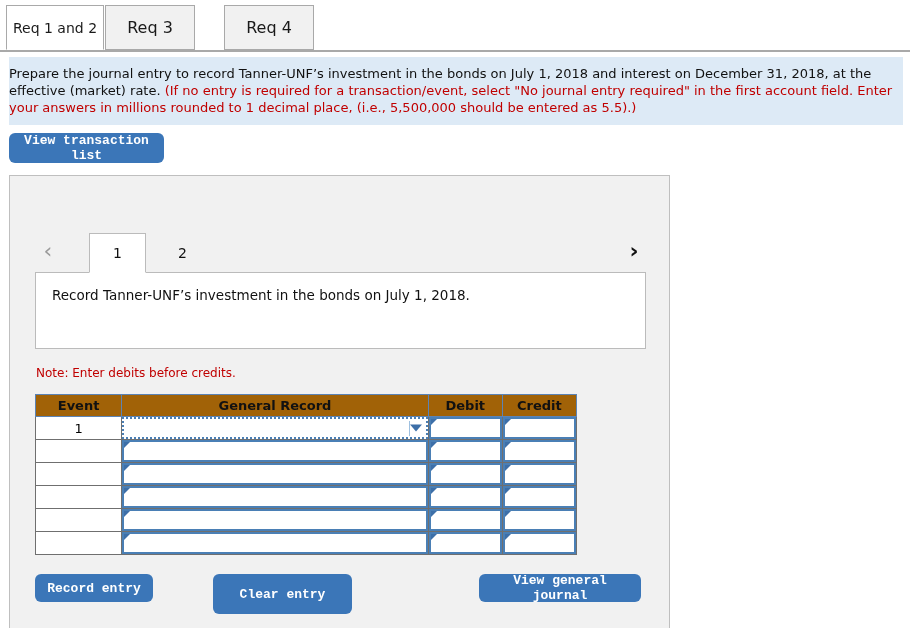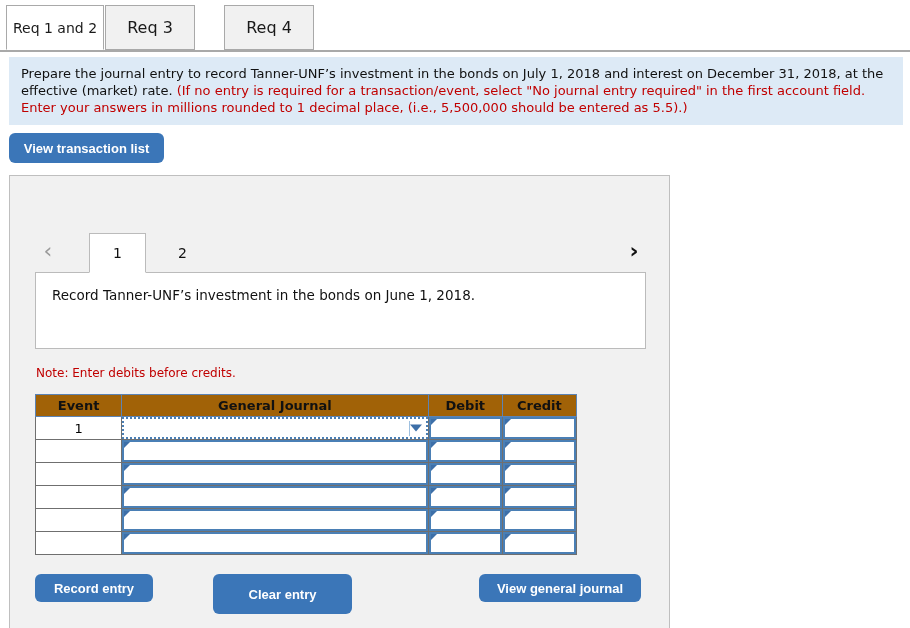--- a/index.html
+++ b/index.html
@@ -57,40 +57,40 @@
   .tab-1 { left: 105px; width: 90px; }
   .tab-2 { left: 200px; width: 90px; margin-left: 24px; }
 
   
   .instructions {
     position: absolute;
     left: 9px; top: 57px;
     width: 894px;
     box-sizing: border-box;
     background: #ddeaf6;
-    padding: 8px 10px 9px 12px;
+    padding: 8px 10px 9px 0;
     line-height: 17px;
     font-size: 13px;
     color: #111111;
   }
   .instructions .red { color: #c00000; }
 
   
   .btn {
     display: inline-flex;
     align-items: center;
     justify-content: center;
     background: #3b76b8;
     color: #ffffff;
     font-weight: bold;
     font-size: 13px;
     border: none;
     border-radius: 6px;
     cursor: pointer;
-    font-family: Liberation Sans, sans-serif;
+    font-family: Liberation Mono, monospace;
     box-sizing: border-box;
   }
   .view-transaction-btn {
     position: absolute;
     left: 9px; top: 133px;
     width: 155px;
     height: 30px;
   }
 
   
@@ -311,36 +311,36 @@
     <div class="ptab ptab-0 active">
       <span>1</span>
     </div>
     <div class="ptab ptab-1">
       <span>2</span>
     </div>
     <div class="chev chev-right">›</div>
   </div>
 
   <div class="descbox">
-    <span>Record Tanner-UNF’s investment in the bonds on June 1, 2018.</span>
+    <span>Record Tanner-UNF’s investment in the bonds on July 1, 2018.</span>
   </div>
 
   <div class="note">Note: Enter debits before credits.</div>
 
   <table class="jtable">
     <colgroup>
       <col class="col-event">
       <col class="col-journal">
       <col class="col-debit">
       <col class="col-credit">
     </colgroup>
     <thead>
       <tr>
         <th>Event</th>
-        <th>General Journal</th>
+        <th>General Record</th>
         <th>Debit</th>
         <th>Credit</th>
       </tr>
     </thead>
     <tbody>
 
       <tr>
         <td>1</td>
         <td class="cell-input">
           <div class="inputbox focused">

